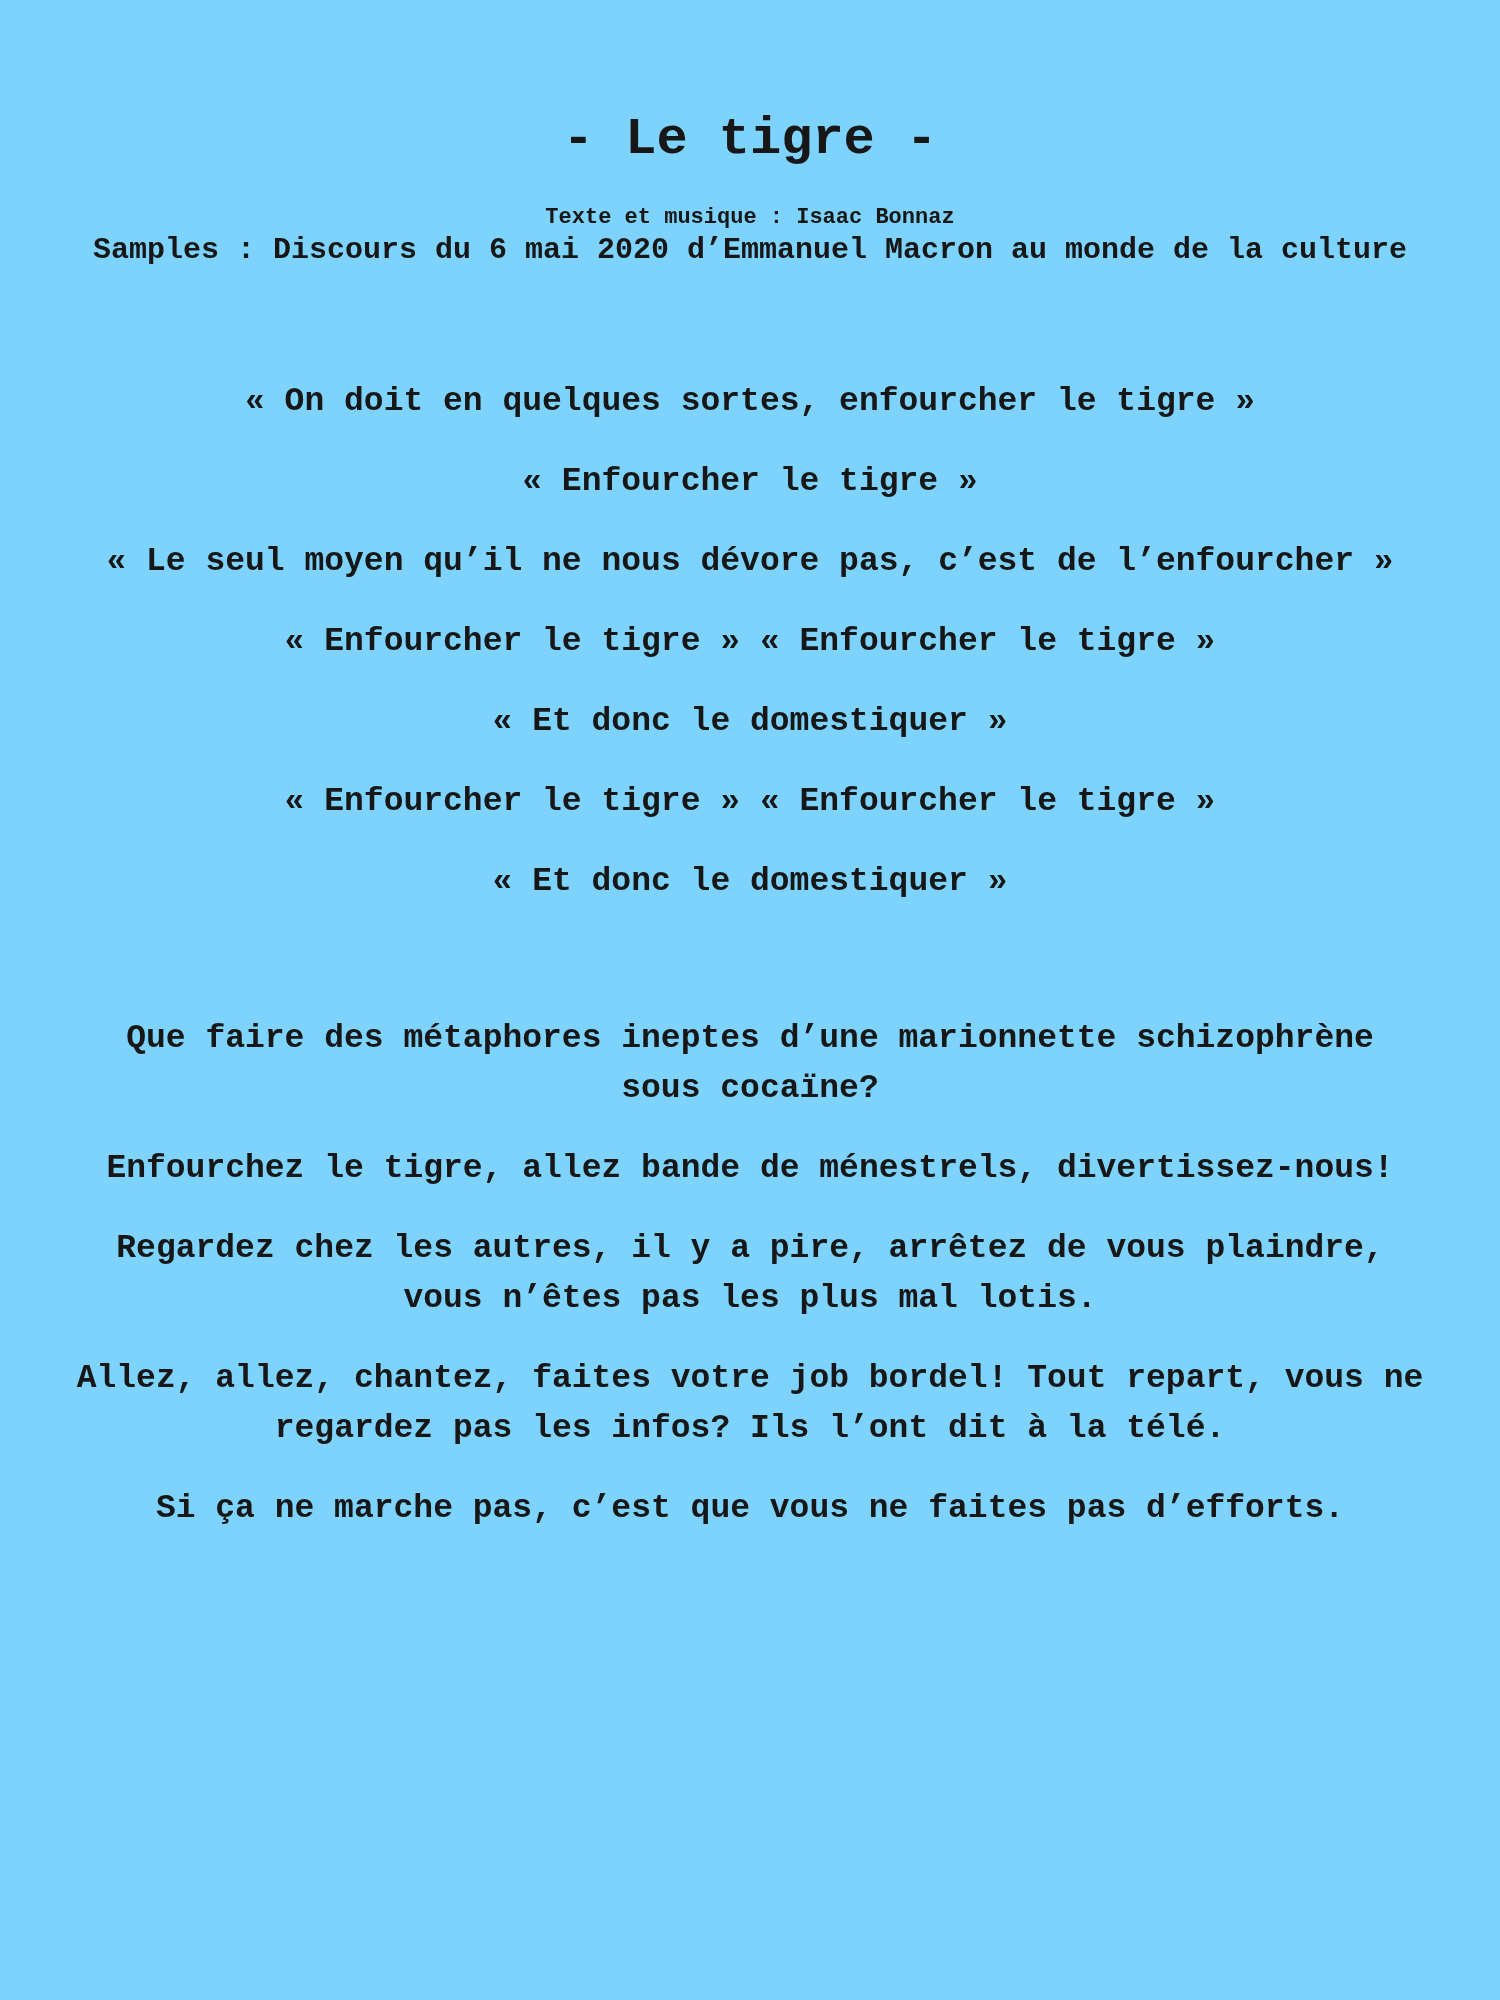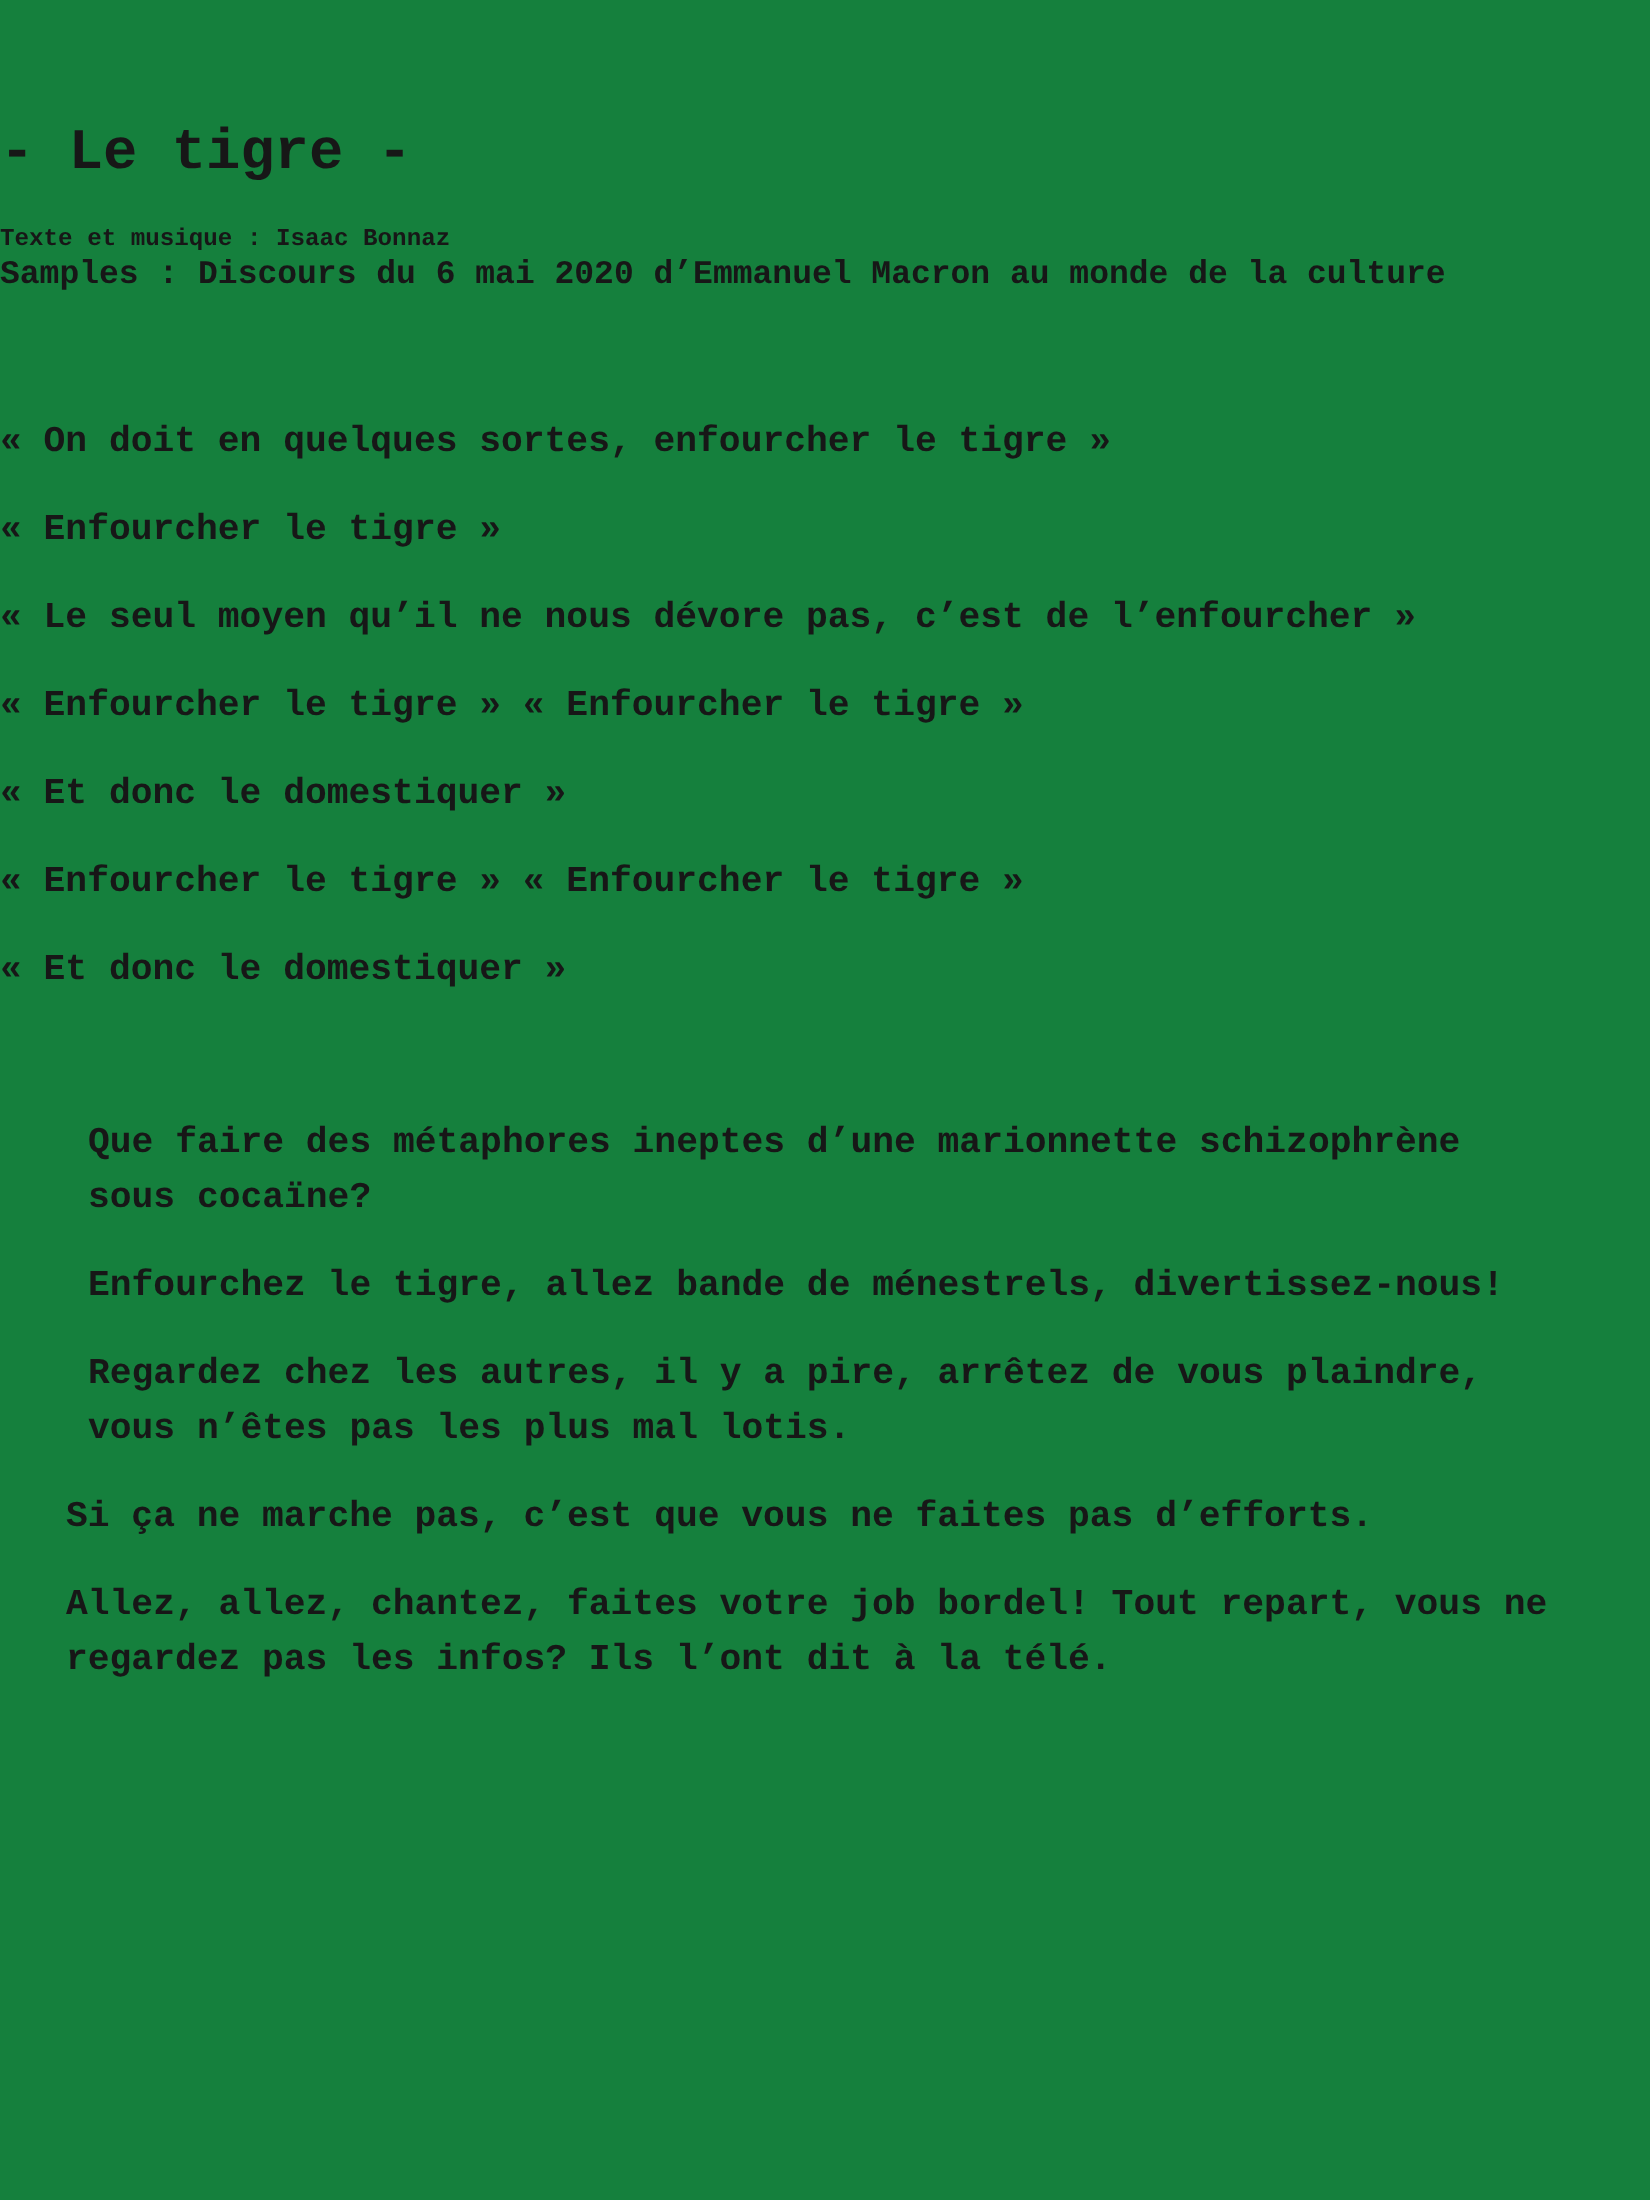--- a/index.html
+++ b/index.html
@@ -1,25 +1,25 @@
 <!DOCTYPE html>
 <html><head>
 <meta charset="utf-8">
 <style>
   html, body { margin: 0; padding: 0; background: #ffffff; }
   .page {
     position: relative;
     width: 1500px;
     height: 2000px;
     margin: 0 auto;
-    background: #15803d;
+    background: #7dd3fc;
     color: #171717;
     font-family: "Liberation Mono", "DejaVu Sans Mono", monospace;
     font-weight: 700;
-    text-align: left;
+    text-align: center;
     overflow: hidden;
     box-sizing: border-box;
     padding-top: 112px;
   }
   .title {
     font-size: 52px;
     line-height: 56px;
     letter-spacing: 0px;
   }
   .credit {
@@ -80,18 +80,18 @@
     <div class="quote">« Enfourcher le tigre » « Enfourcher le tigre »</div>
     <div class="quote">« Et donc le domestiquer »</div>
     <div class="quote">« Enfourcher le tigre » « Enfourcher le tigre »</div>
     <div class="quote">« Et donc le domestiquer »</div>
   </div>
 
   <div class="paragraphs">
     <p>Que faire des métaphores ineptes d’une marionnette schizophrène sous cocaïne?</p>
     <p>Enfourchez le tigre, allez bande de ménestrels, divertissez-nous!</p>
     <p>Regardez chez les autres, il y a pire, arrêtez de vous plaindre, vous n’êtes pas les plus mal lotis.</p>
+    <p>Allez, allez, chantez, faites votre job bordel! Tout repart, vous ne regardez pas les infos? Ils l’ont dit à la télé.</p>
     <p>Si ça ne marche pas, c’est que vous ne faites pas d’efforts.</p>
-    <p>Allez, allez, chantez, faites votre job bordel! Tout repart, vous ne regardez pas les infos? Ils l’ont dit à la télé.</p>
   </div>
 
 
 </div>
 
 </body></html>

